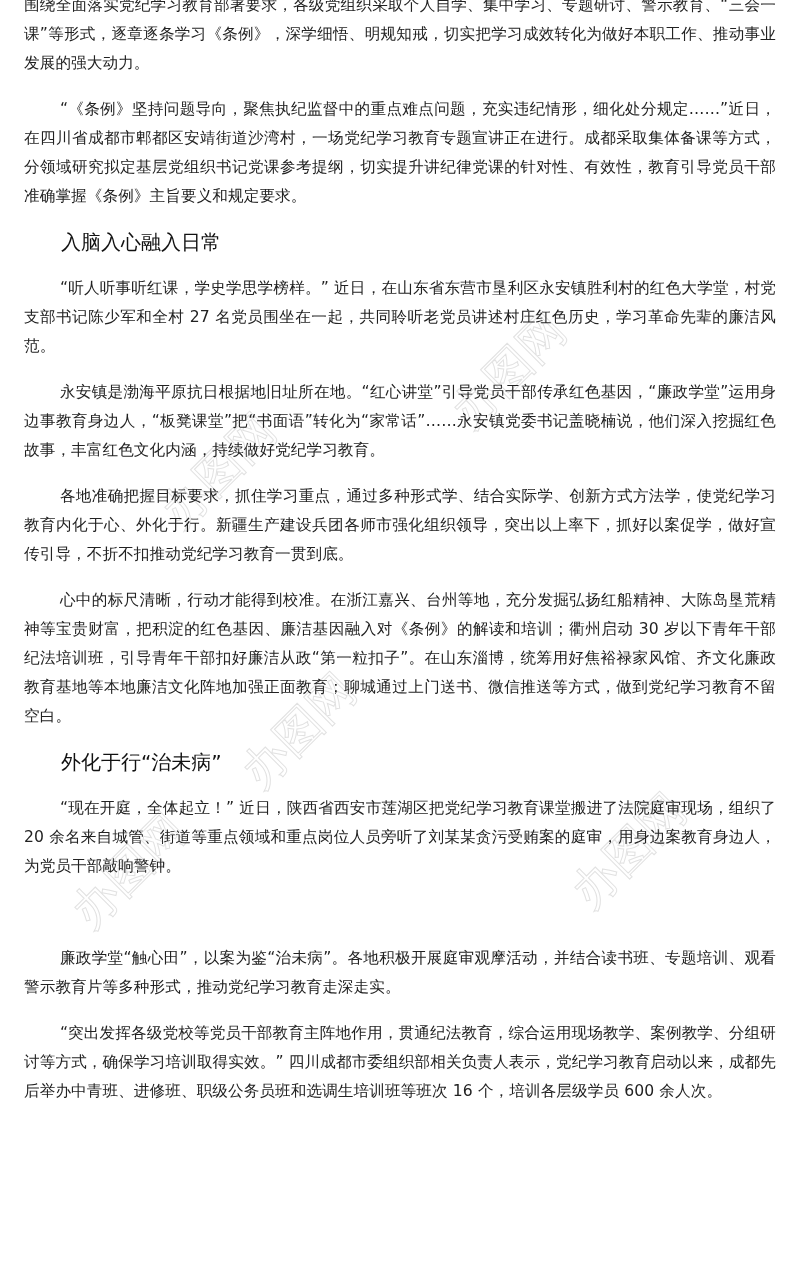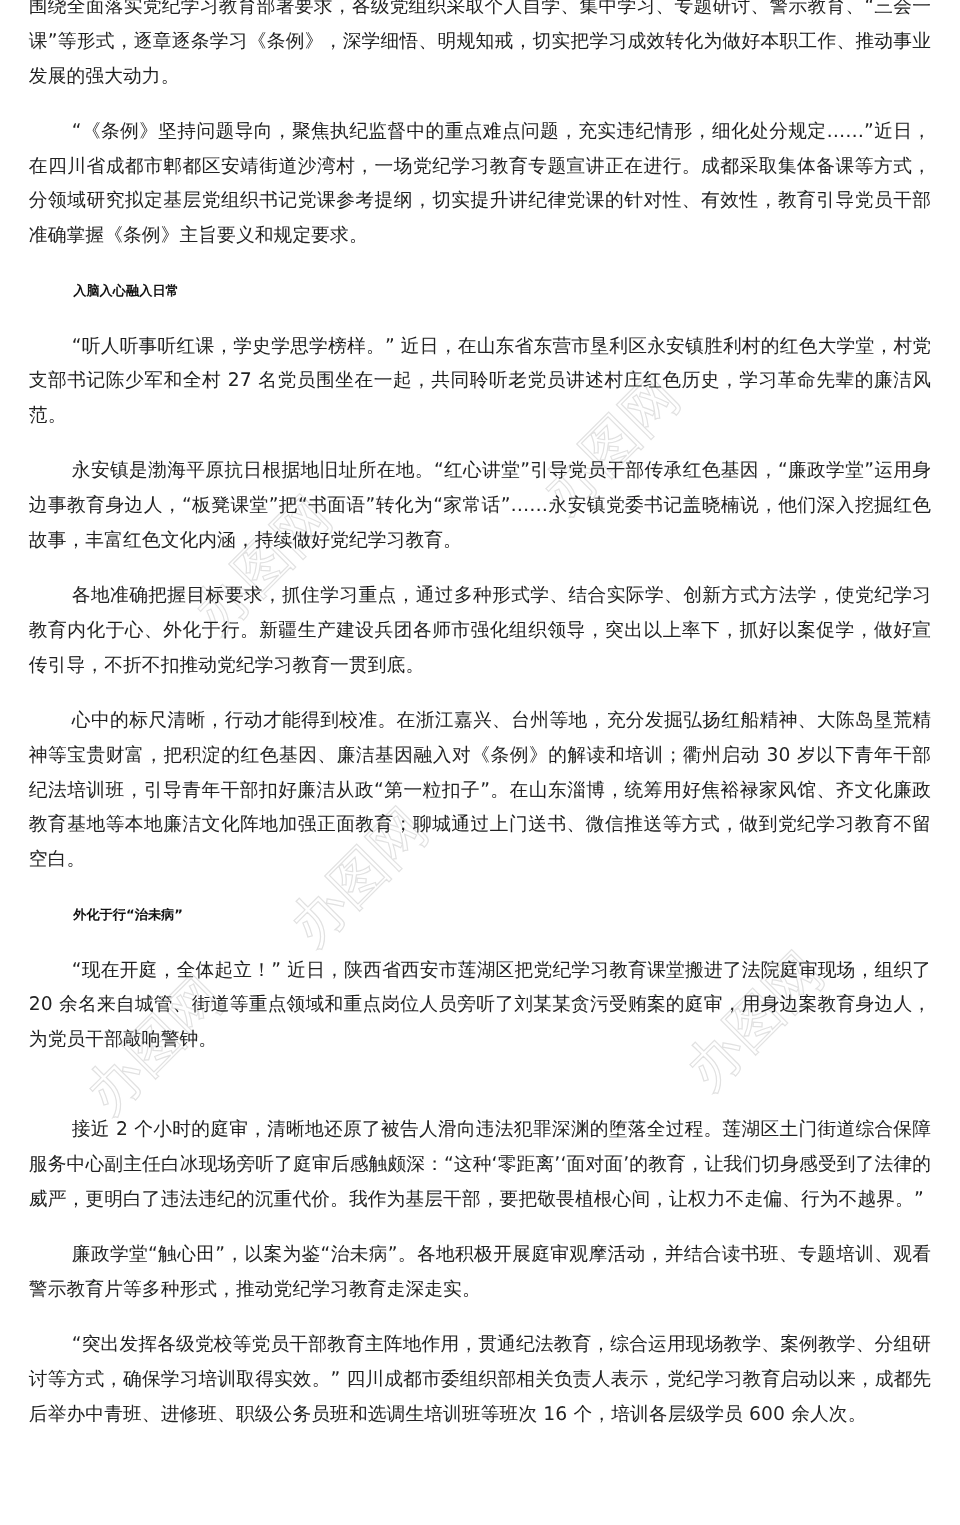--- a/index.html
+++ b/index.html
@@ -8,21 +8,21 @@
       font-family: "DejaVu Sans", "Liberation Sans", sans-serif;
       color: #222222;
     }
     .article { position: absolute; left: 24px; top: -9px; width: 752px; }
     .p {
       font-size: 15.6px; line-height: 29px; margin: 0;
       text-indent: 2.3em; text-align: justify; letter-spacing: 0.1px;
     }
     .p.cont { text-indent: 0; }
     .h {
-      font-size: 11px; line-height: 29px; font-weight: bold;
+      font-size: 20px; line-height: 29px; font-weight: normal;
       padding-left: 37px; margin: 0; color: #111;
     }
     .gap { height: 17px; }
     .gap-lg { height: 46px; }
     .wm {
       position: absolute; font-size: 46px; color: transparent;
       -webkit-text-stroke: 1px rgba(170,170,170,0.35);
       transform: rotate(-45deg); white-space: nowrap; pointer-events: none;
       font-family: "DejaVu Sans", sans-serif;
     }
@@ -48,18 +48,17 @@
   <p class="p">永安镇是渤海平原抗日根据地旧址所在地。“红心讲堂”引导党员干部传承红色基因，“廉政学堂”运用身边事教育身边人，“板凳课堂”把“书面语”转化为“家常话”……永安镇党委书记盖晓楠说，他们深入挖掘红色故事，丰富红色文化内涵，持续做好党纪学习教育。</p>
   <div class="gap"></div>
   <p class="p">各地准确把握目标要求，抓住学习重点，通过多种形式学、结合实际学、创新方式方法学，使党纪学习教育内化于心、外化于行。新疆生产建设兵团各师市强化组织领导，突出以上率下，抓好以案促学，做好宣传引导，不折不扣推动党纪学习教育一贯到底。</p>
   <div class="gap"></div>
   <p class="p">心中的标尺清晰，行动才能得到校准。在浙江嘉兴、台州等地，充分发掘弘扬红船精神、大陈岛垦荒精神等宝贵财富，把积淀的红色基因、廉洁基因融入对《条例》的解读和培训；衢州启动 30 岁以下青年干部纪法培训班，引导青年干部扣好廉洁从政“第一粒扣子”。在山东淄博，统筹用好焦裕禄家风馆、齐文化廉政教育基地等本地廉洁文化阵地加强正面教育；聊城通过上门送书、微信推送等方式，做到党纪学习教育不留空白。</p>
   <div class="gap"></div>
   <p class="h">外化于行“治未病”</p>
   <div class="gap"></div>
   <p class="p">“现在开庭，全体起立！” 近日，陕西省西安市莲湖区把党纪学习教育课堂搬进了法院庭审现场，组织了 20 余名来自城管、街道等重点领域和重点岗位人员旁听了刘某某贪污受贿案的庭审，用身边案教育身边人，为党员干部敲响警钟。</p>
   <div class="gap-lg"></div>
-  <p class="p">接近 2 个小时的庭审，清晰地还原了被告人滑向违法犯罪深渊的堕落全过程。莲湖区土门街道综合保障服务中心副主任白冰现场旁听了庭审后感触颇深：“这种‘零距离’‘面对面’的教育，让我们切身感受到了法律的威严，更明白了违法违纪的沉重代价。我作为基层干部，要把敬畏植根心间，让权力不走偏、行为不越界。”</p>
   <div class="gap"></div>
   <p class="p">廉政学堂“触心田”，以案为鉴“治未病”。各地积极开展庭审观摩活动，并结合读书班、专题培训、观看警示教育片等多种形式，推动党纪学习教育走深走实。</p>
   <div class="gap"></div>
   <p class="p">“突出发挥各级党校等党员干部教育主阵地作用，贯通纪法教育，综合运用现场教学、案例教学、分组研讨等方式，确保学习培训取得实效。” 四川成都市委组织部相关负责人表示，党纪学习教育启动以来，成都先后举办中青班、进修班、职级公务员班和选调生培训班等班次 16 个，培训各层级学员 600 余人次。</p>
 </div>
 
 </body></html>

